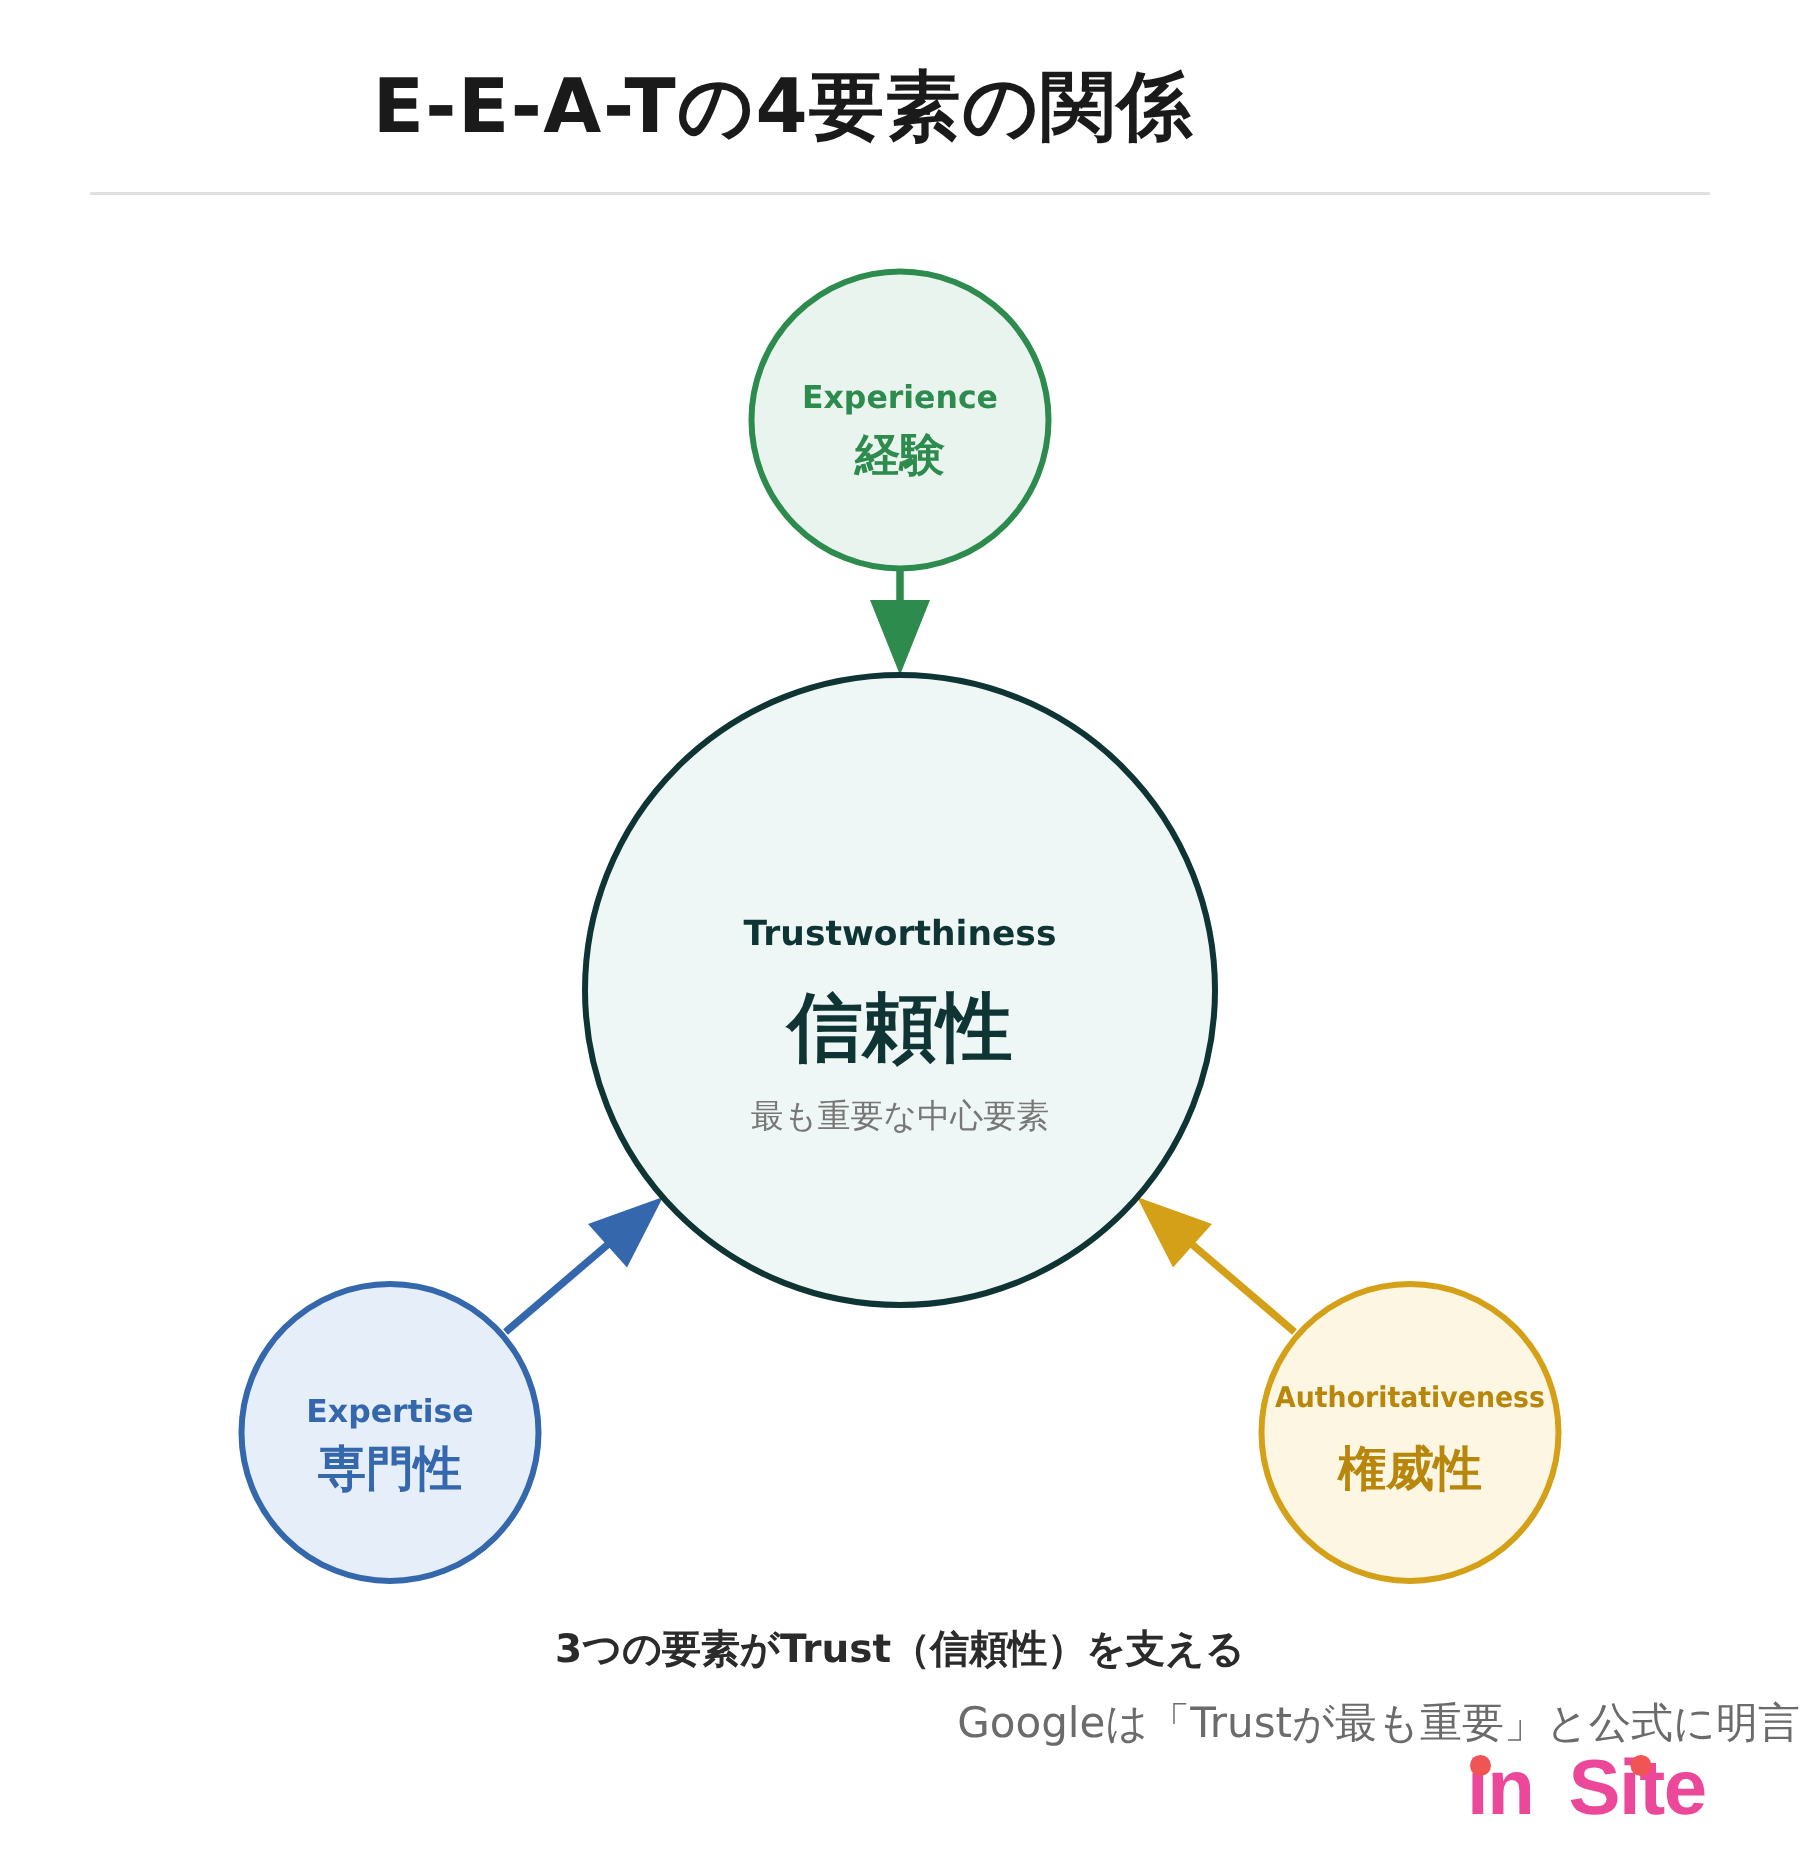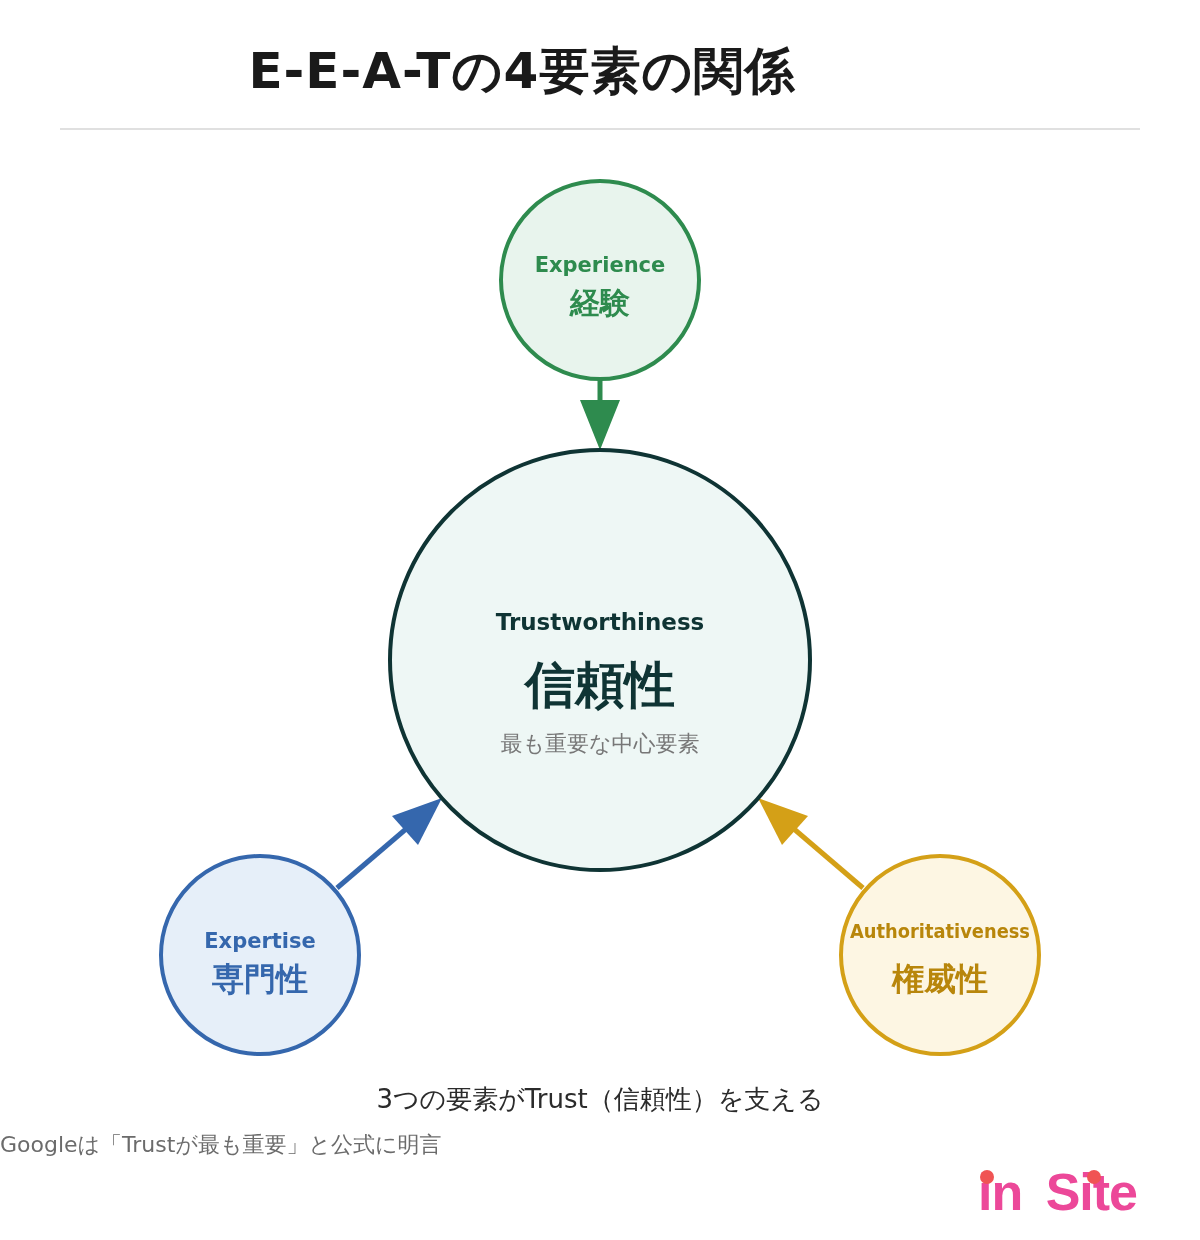--- a/index.html
+++ b/index.html
@@ -4,23 +4,23 @@
   <style>
     html, body { margin: 0; padding: 0; background: #ffffff; }
     body { width: 1200px; height: 1240px; position: relative; overflow: hidden;
       font-family: "DejaVu Sans", "Liberation Sans", sans-serif; }
     .title { position: absolute; left: 0; top: 38px; width: 1044px; text-align: center;
       font-size: 50px; font-weight: bold; color: #1a1a1a; letter-spacing: 1px; }
     .divider { position: absolute; left: 60px; top: 128px; width: 1080px; height: 2px; background: #e0e0e0; }
     svg.diagram { position: absolute; left: 0; top: 0; }
     .node-en { font-weight: bold; }
     .caption-main { position: absolute; left: 0; top: 1082px; width: 1200px; text-align: center;
-      font-size: 26px; font-weight: normal; color: #2b2b2b; }
-    .caption-sub { position: absolute; left: 0; top: 1130px; width: 1200px; text-align: left;
-      font-size: 22px; color: #6b6b6b; }
+      font-size: 26px; font-weight: bold; color: #2b2b2b; }
+    .caption-sub { position: absolute; left: 0; top: 1130px; width: 1200px; text-align: right;
+      font-size: 28px; color: #6b6b6b; }
     .logo { position: absolute; left: 978px; top: 1166px; font-family: "Liberation Sans", sans-serif;
       font-size: 52px; font-weight: bold; color: #ec4899; letter-spacing: -1px; line-height: 1; }
     .logo .dotted { position: relative; display: inline-block; }
     .logo .dot { position: absolute; width: 14px; height: 14px; border-radius: 50%; background: #f05454; }
   </style>
 </head>
 <body>
 
 <div class="title">E-E-A-Tの4要素の関係</div>
 <div class="divider"></div>

